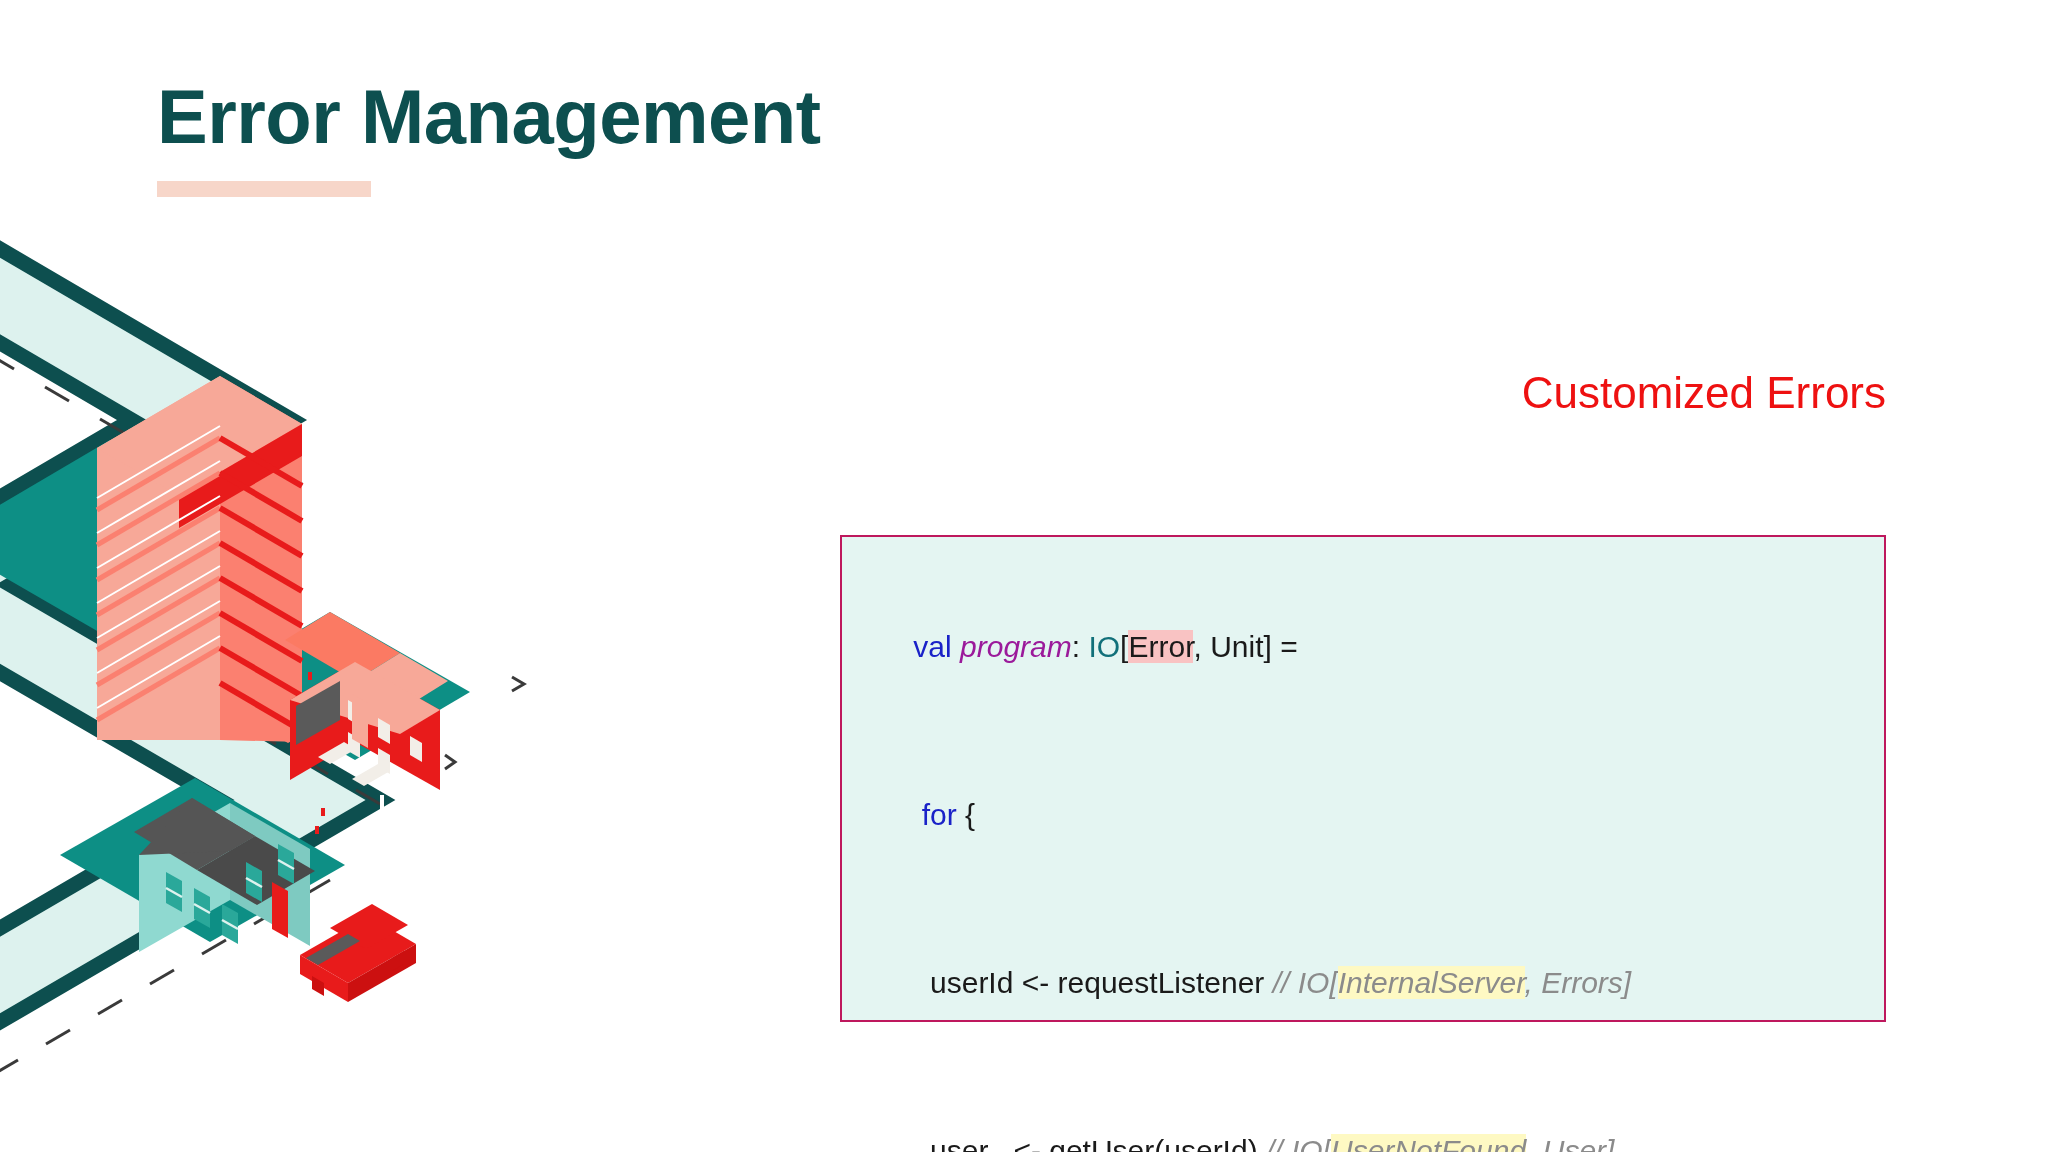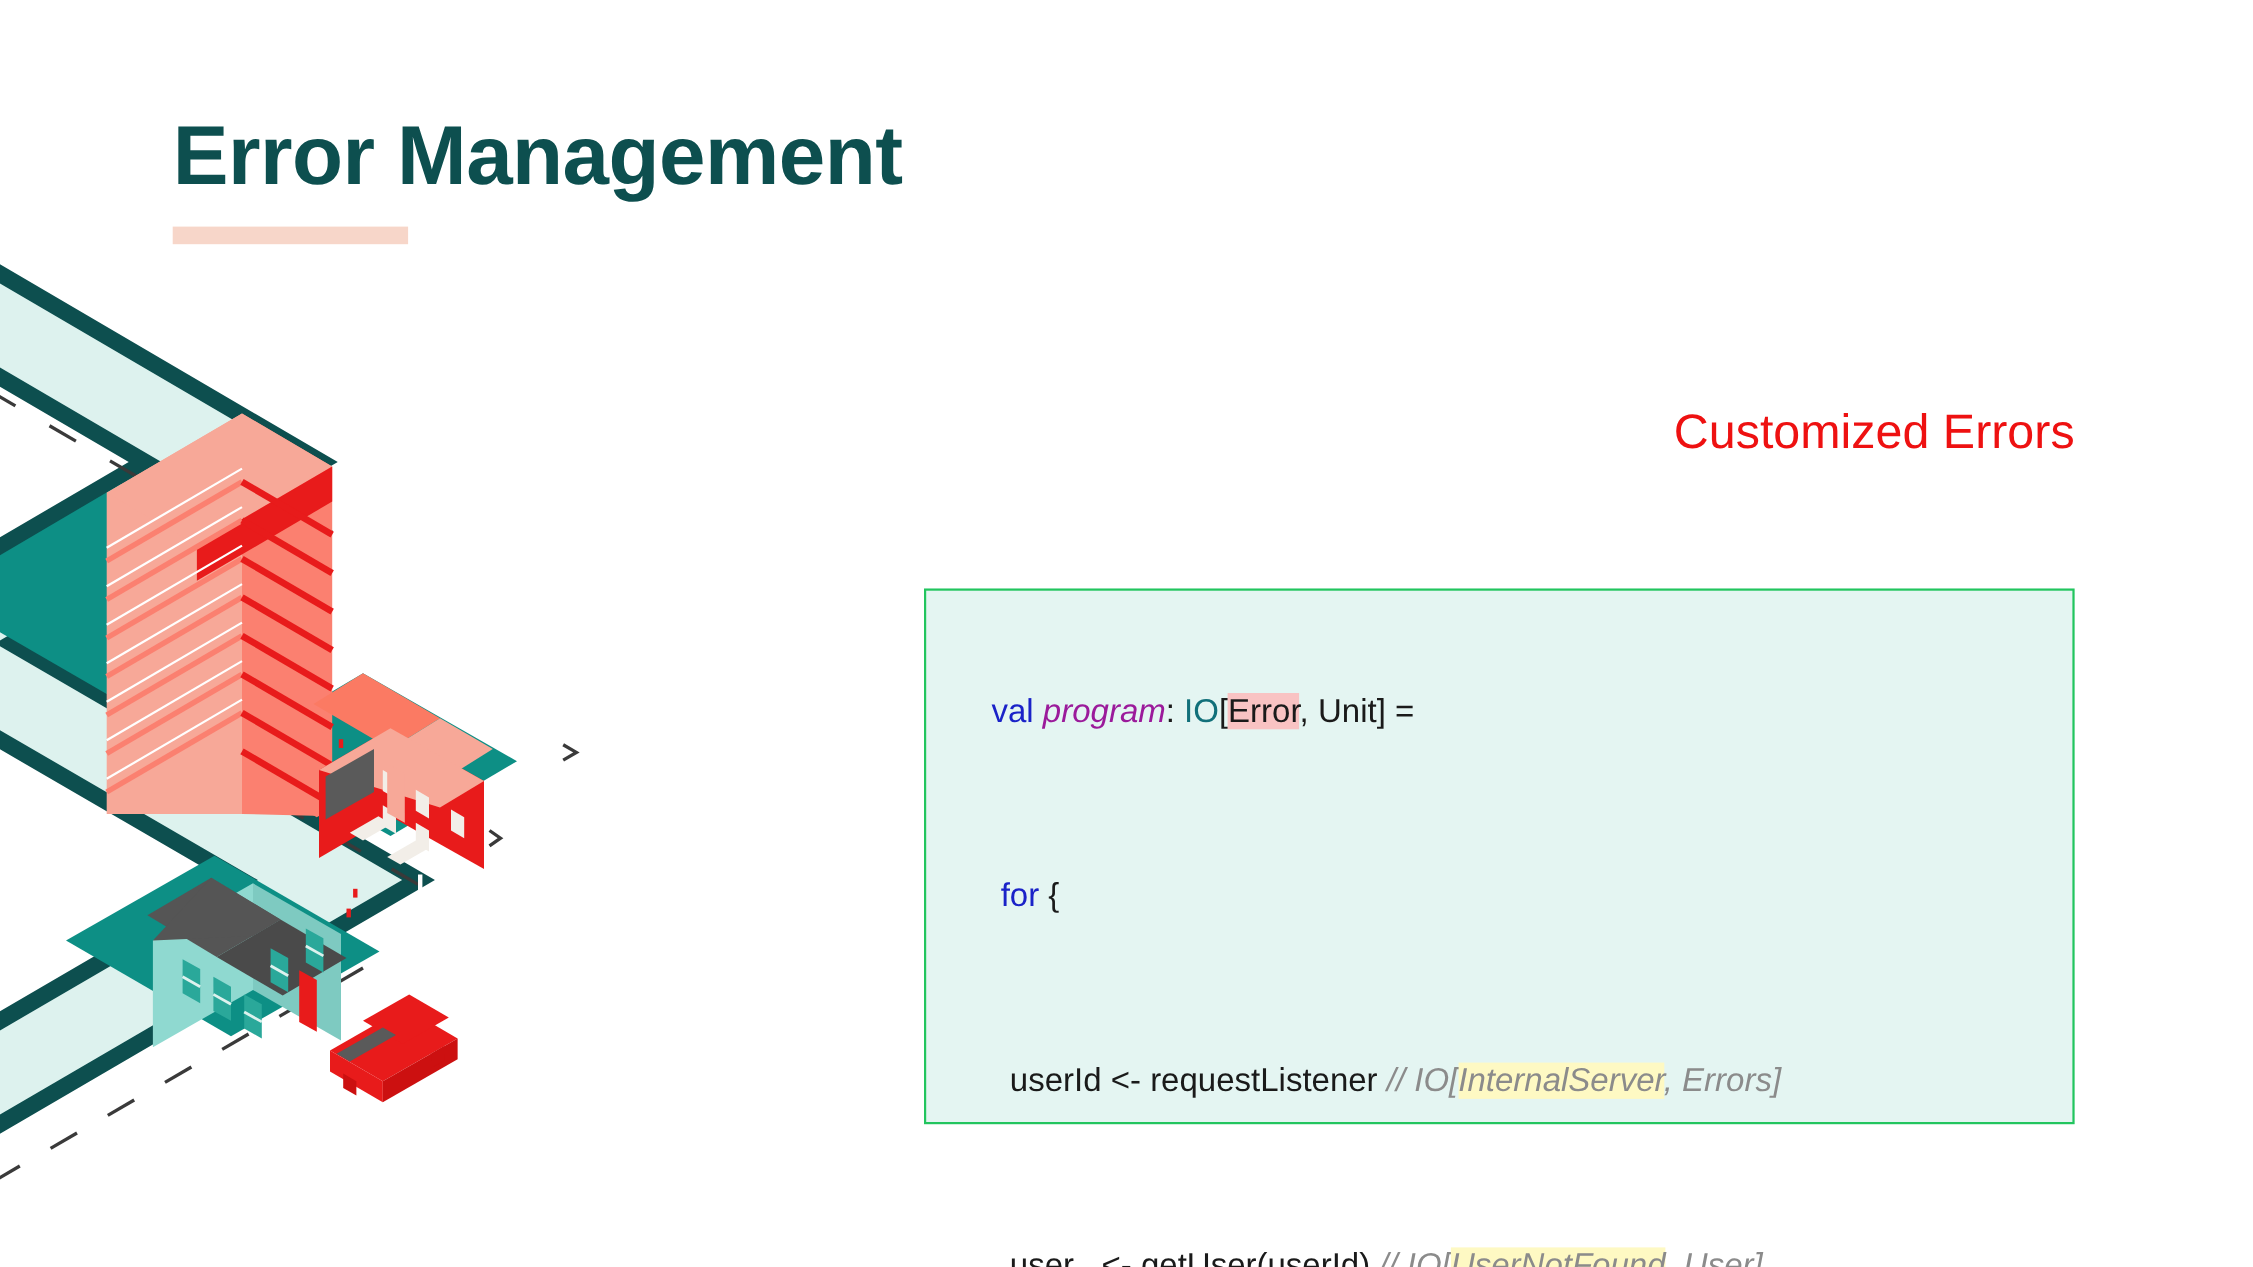--- a/index.html
+++ b/index.html
@@ -23,21 +23,21 @@
     top: 0;
     width: 800px;
     height: 1152px;
     pointer-events: none;
   }
 
   
   #title-block {
     position: absolute;
     left: 157px;
-    top: 102px;
+    top: 77px;
     z-index: 5;
   }
   #page-title {
     font-family: "Liberation Sans", sans-serif;
     font-size: 76px;
     font-weight: 700;
     color: #0d4f4f;
     letter-spacing: -0.5px;
     line-height: 1.05;
     margin: 0;
@@ -67,23 +67,23 @@
 
   
   #code-block {
     position: absolute;
     left: 840px;
     top: 535px;
     width: 1046px;
     height: 487px;
     box-sizing: border-box;
     background: #e4f5f2;
-    border: 2px solid #22c55e;
+    border: 2px solid #be185d;
     z-index: 5;
-    padding: 26px 0 0 4px;
+    padding: 26px 0 0 16px;
   }
   .code-line {
     font-family: "Liberation Sans", sans-serif;
     font-size: 30px;
     line-height: 56px;
     white-space: pre;
     color: #1a1a1a;
     padding-left: 22px;
   }
   .kw      { color: #1a22c8; }

